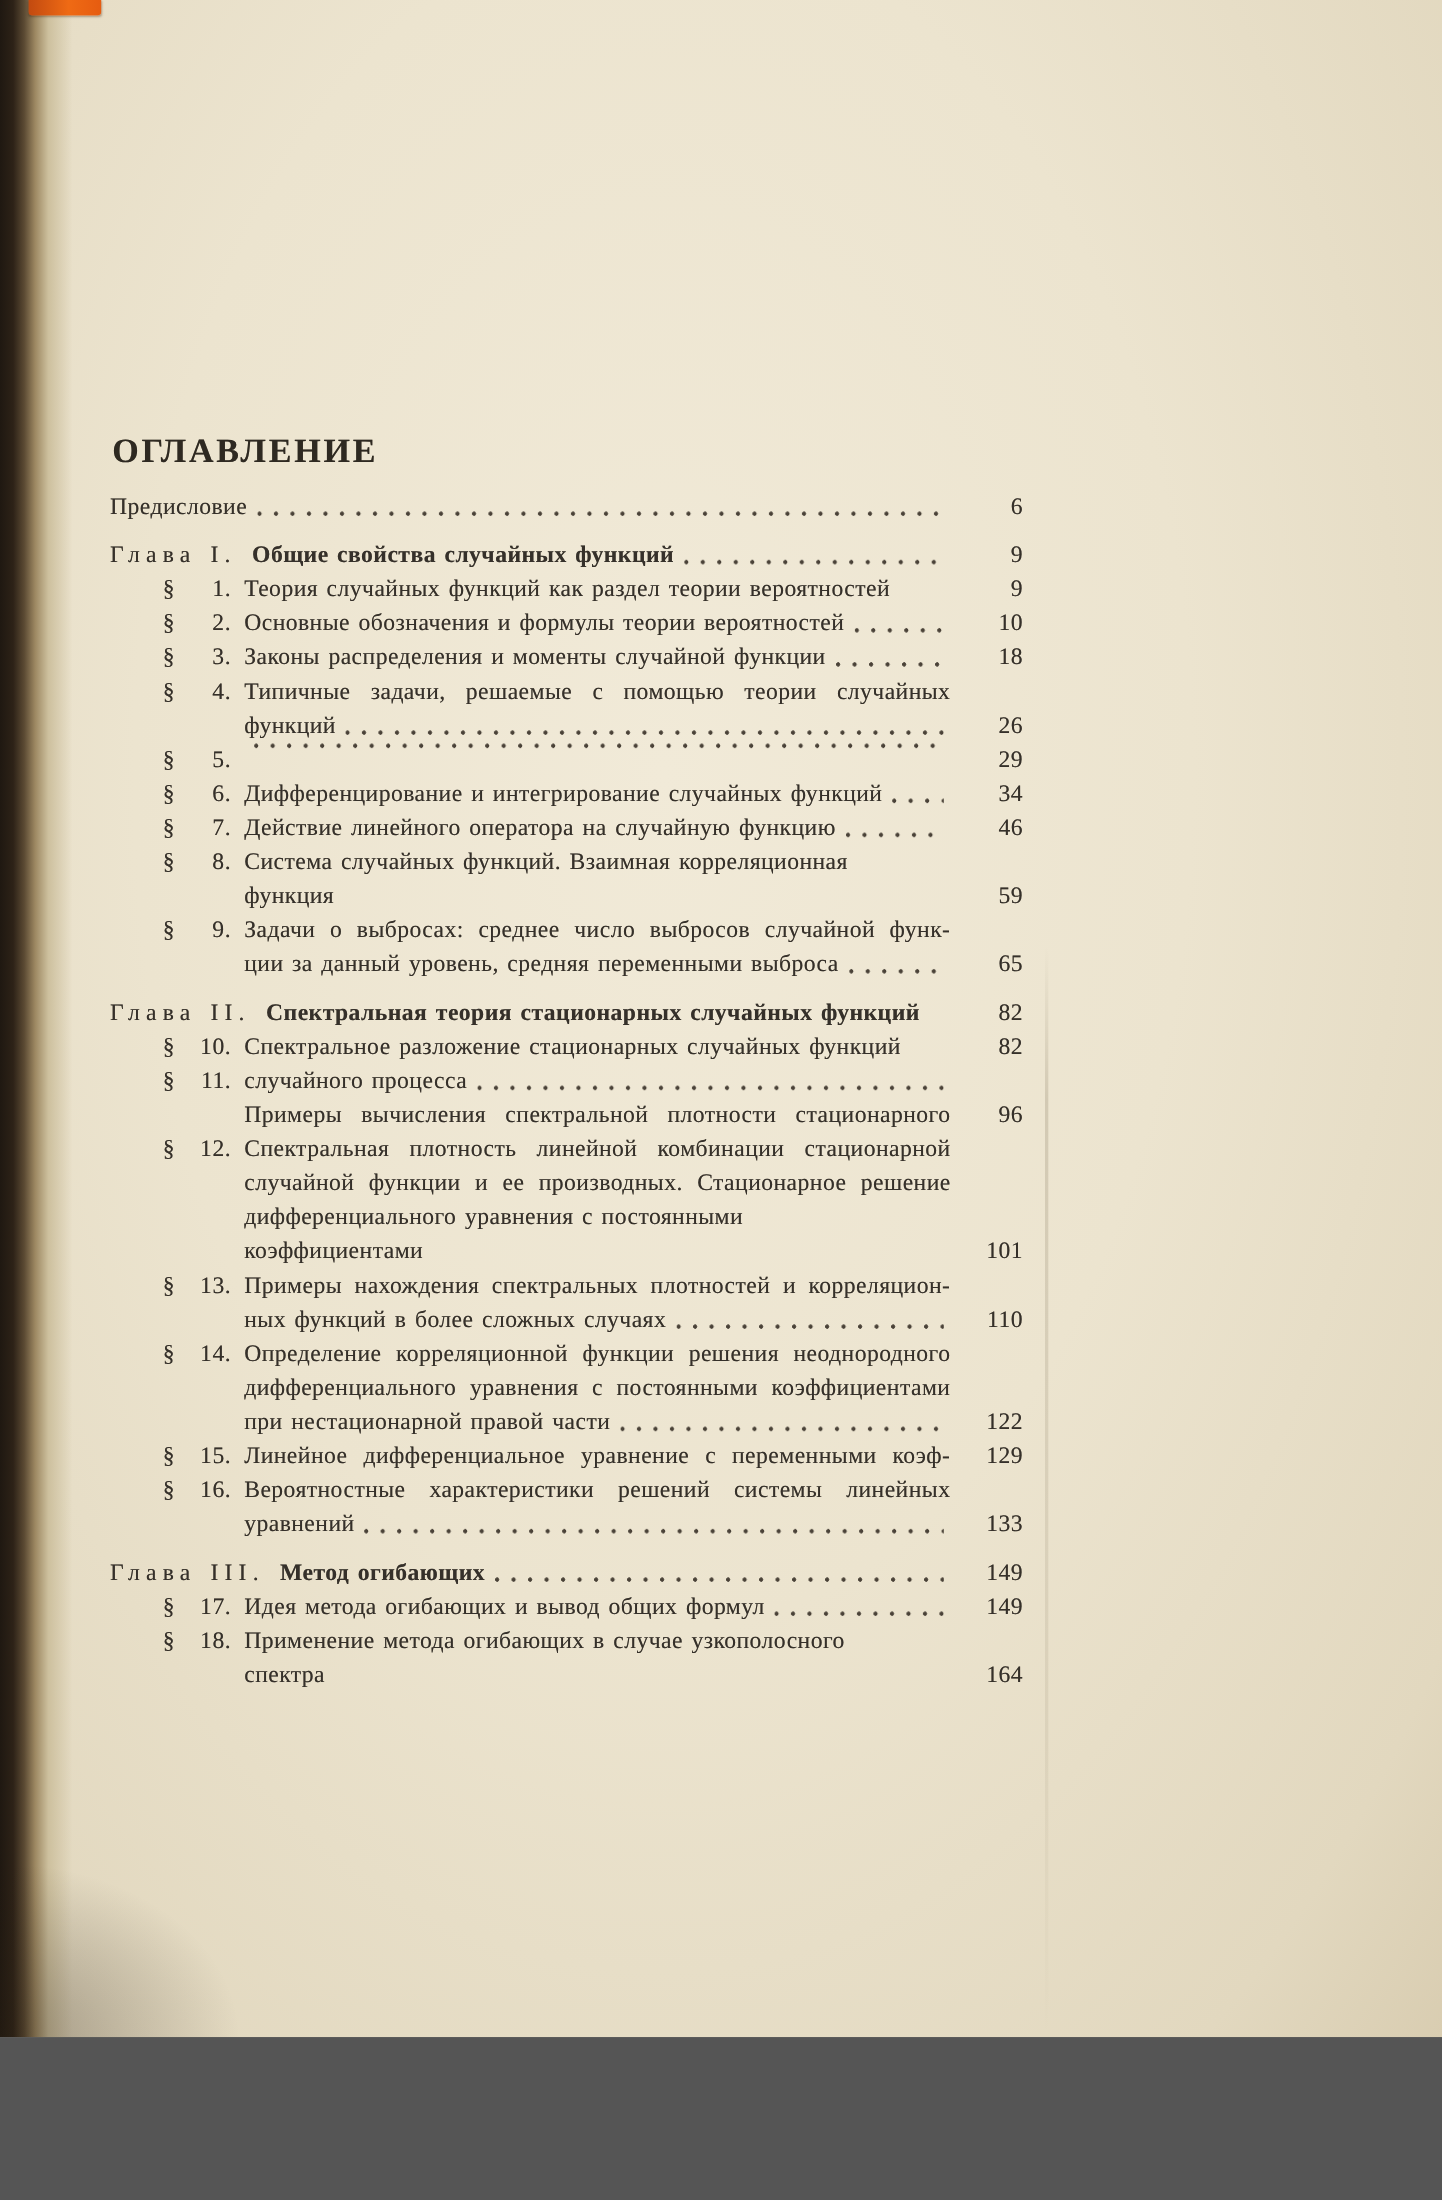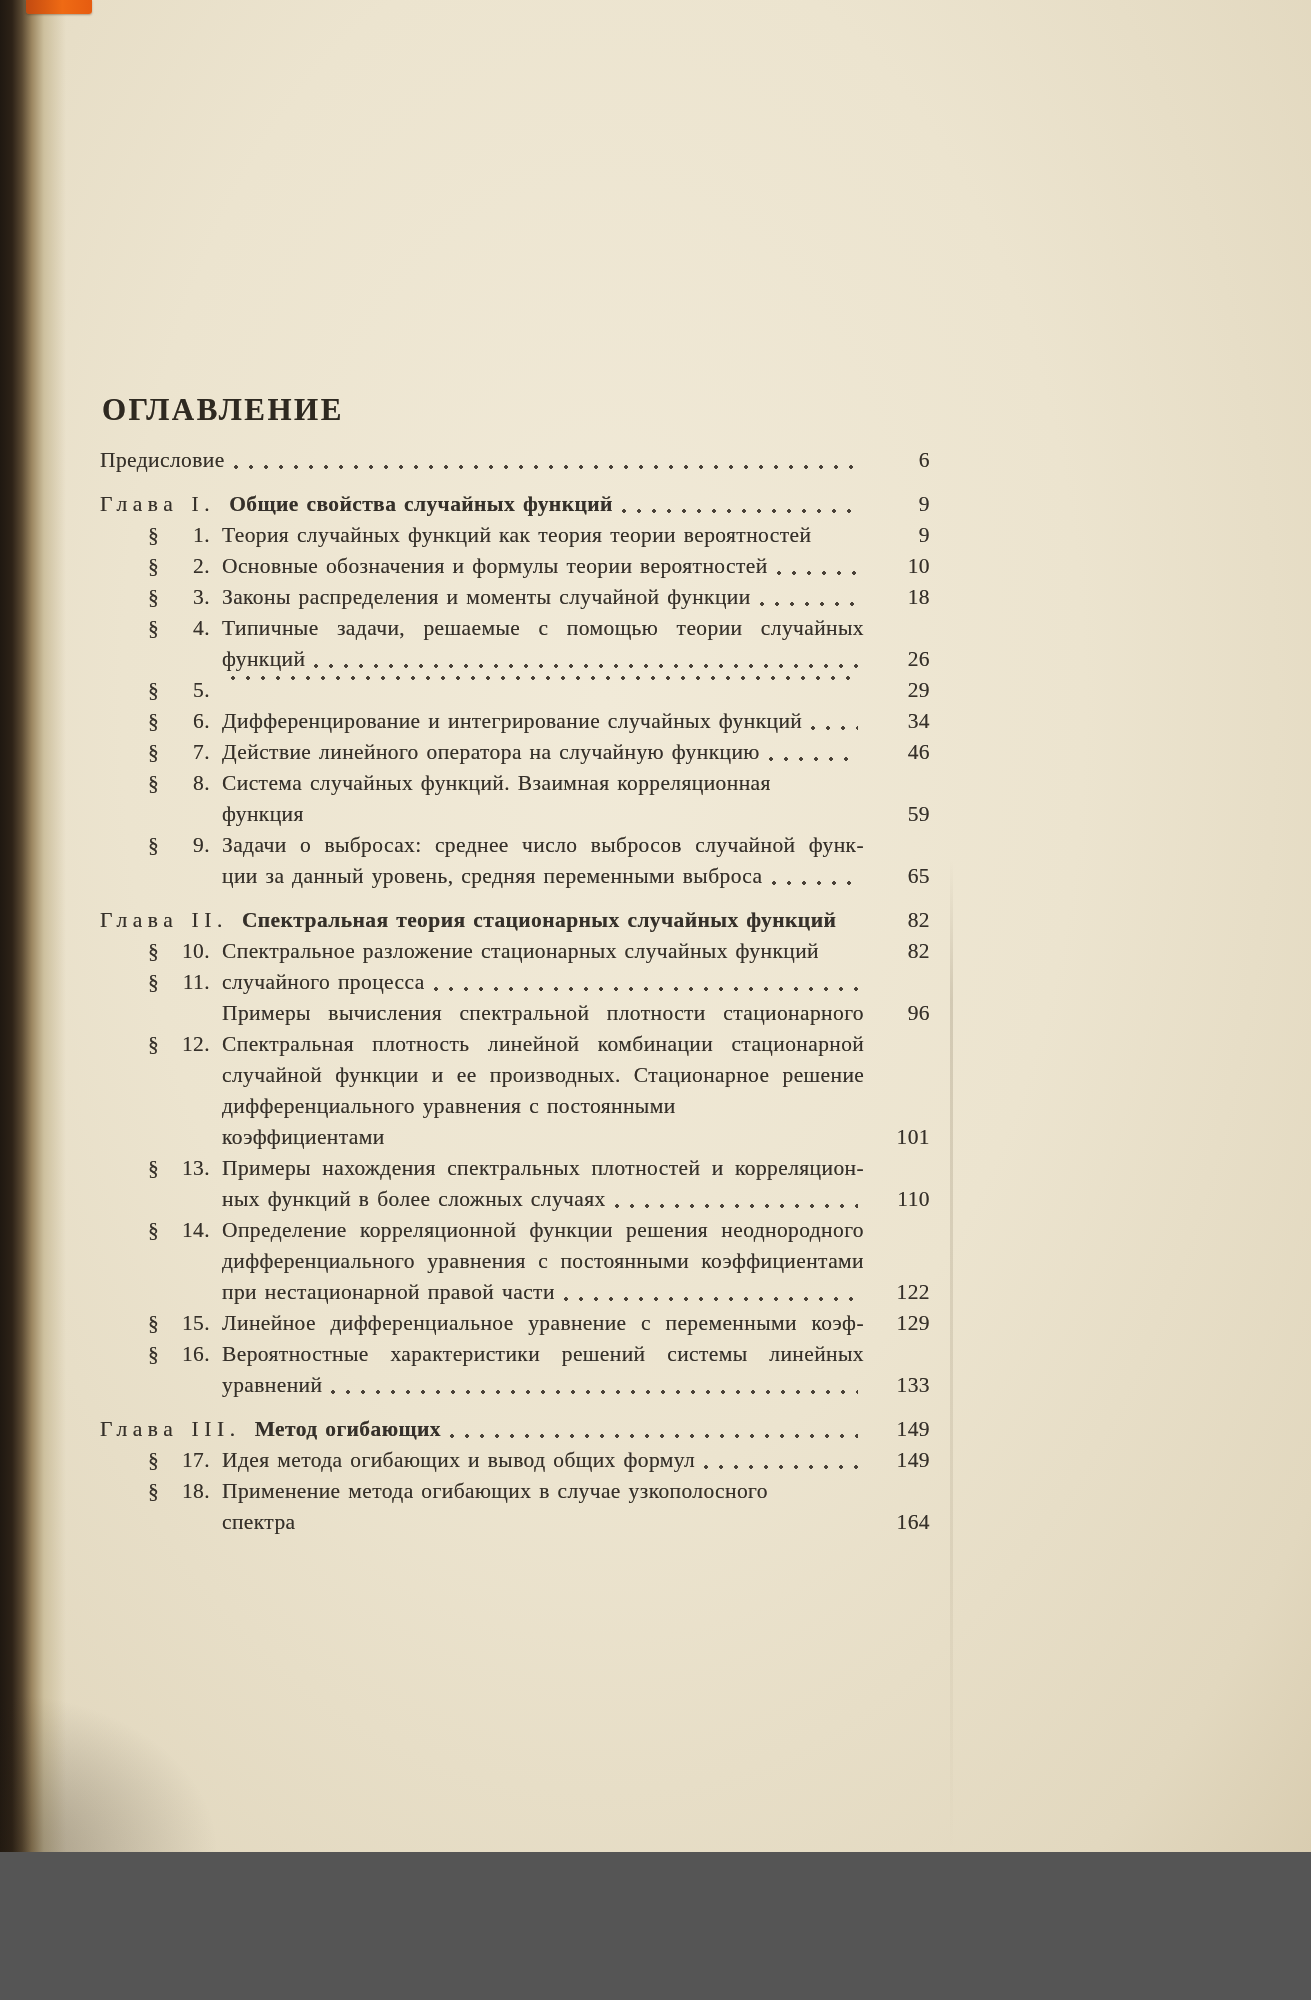--- a/index.html
+++ b/index.html
@@ -105,21 +105,21 @@
           </div>
           <div class="page">9</div>
         </div>
         <div class="entry section">
           <div class="prefix">
             <span class="psym">§</span>
             <span class="pnum">1.</span>
           </div>
           <div class="body">
             <div class="line lastline">
-              <span class="txt">Теория случайных функций как теория теории вероятностей</span>
+              <span class="txt">Теория случайных функций как раздел теории вероятностей</span>
               <span class="leader nodots"></span>
             </div>
           </div>
           <div class="page">9</div>
         </div>
         <div class="entry section">
           <div class="prefix">
             <span class="psym">§</span>
             <span class="pnum">2.</span>
           </div>

